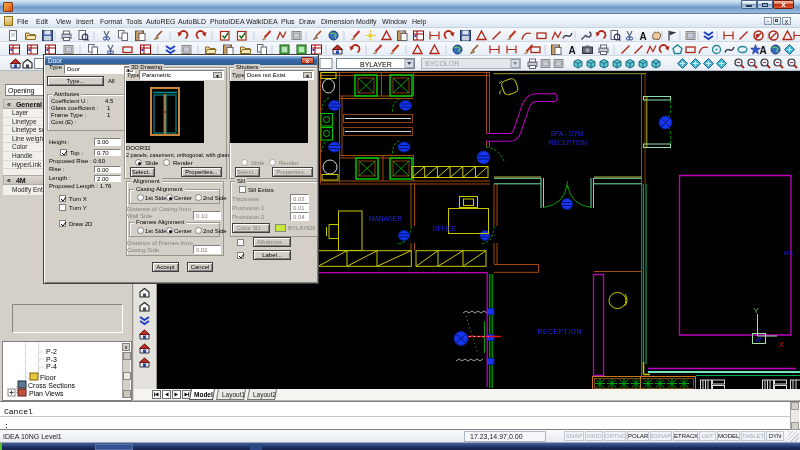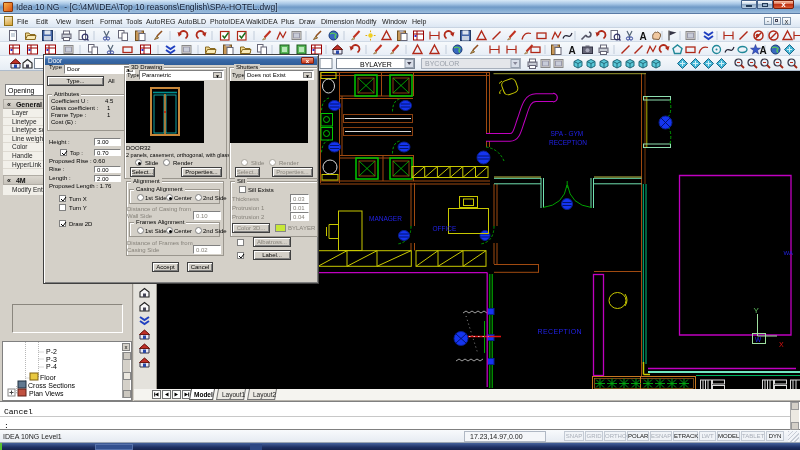--- a/index.html
+++ b/index.html
@@ -187,21 +187,20 @@
           <line x1="5.5" y1="8.8" x2="5.5" y2="10.5"></line>
           <line x1="0.5" y1="5.5" x2="2.2" y2="5.5"></line>
           <line x1="8.8" y1="5.5" x2="10.5" y2="5.5"></line>
         </g>
       </g>
 </defs>
 </svg>
 
 <div class="abs" style="left:0;top:0;width:800px;height:14px;background:linear-gradient(#d8e9f7 0%,#a7c6e5 30%,#6f9ac7 55%,#87aed4 80%,#9cbcdc 100%);border-bottom:1px solid #5a7ba6;">
   <div class="abs" style="left:3px;top:2px;width:10px;height:10px;background:linear-gradient(135deg,#f7b24a,#d94f10);border:1px solid #8a3608;border-radius:1px;"></div>
-  <div class="abs txt" style="left:16px;top:2px;font-size:8.5px;color:#0d1b33;text-shadow:0 0 2px #e8f2fb;">Idea 10 NG&nbsp;&nbsp;- [C:\4M\IDEA\Top 10 reasons\English\SPA-HOTEL.dwg]</div>
 
   <div class="abs" style="left:741px;top:0;width:16px;height:9px;background:linear-gradient(#fdfeff,#c3d4e6 45%,#8fa9c4 50%,#b9cee2);border:1px solid #44618a;border-radius:0 0 2px 2px;">
       <div class="abs" style="left:4px;top:4px;width:6px;height:2px;background:#223a57;"></div>
     </div>
   <div class="abs" style="left:757px;top:0;width:16px;height:9px;background:linear-gradient(#fdfeff,#c3d4e6 45%,#8fa9c4 50%,#b9cee2);border:1px solid #44618a;">
       <div class="abs" style="left:4px;top:2px;width:6px;height:4px;border:1px solid #223a57;"></div>
     </div>
   <div class="abs" style="left:773px;top:0;width:21px;height:9px;background:linear-gradient(#f8c8b0,#e06b4a 45%,#c03214 50%,#d95c36);border:1px solid #7a1d08;border-radius:0 0 2px 2px;color:#fff;font-size:8px;font-weight:bold;text-align:center;line-height:8px;">x</div>
 </div>
 

